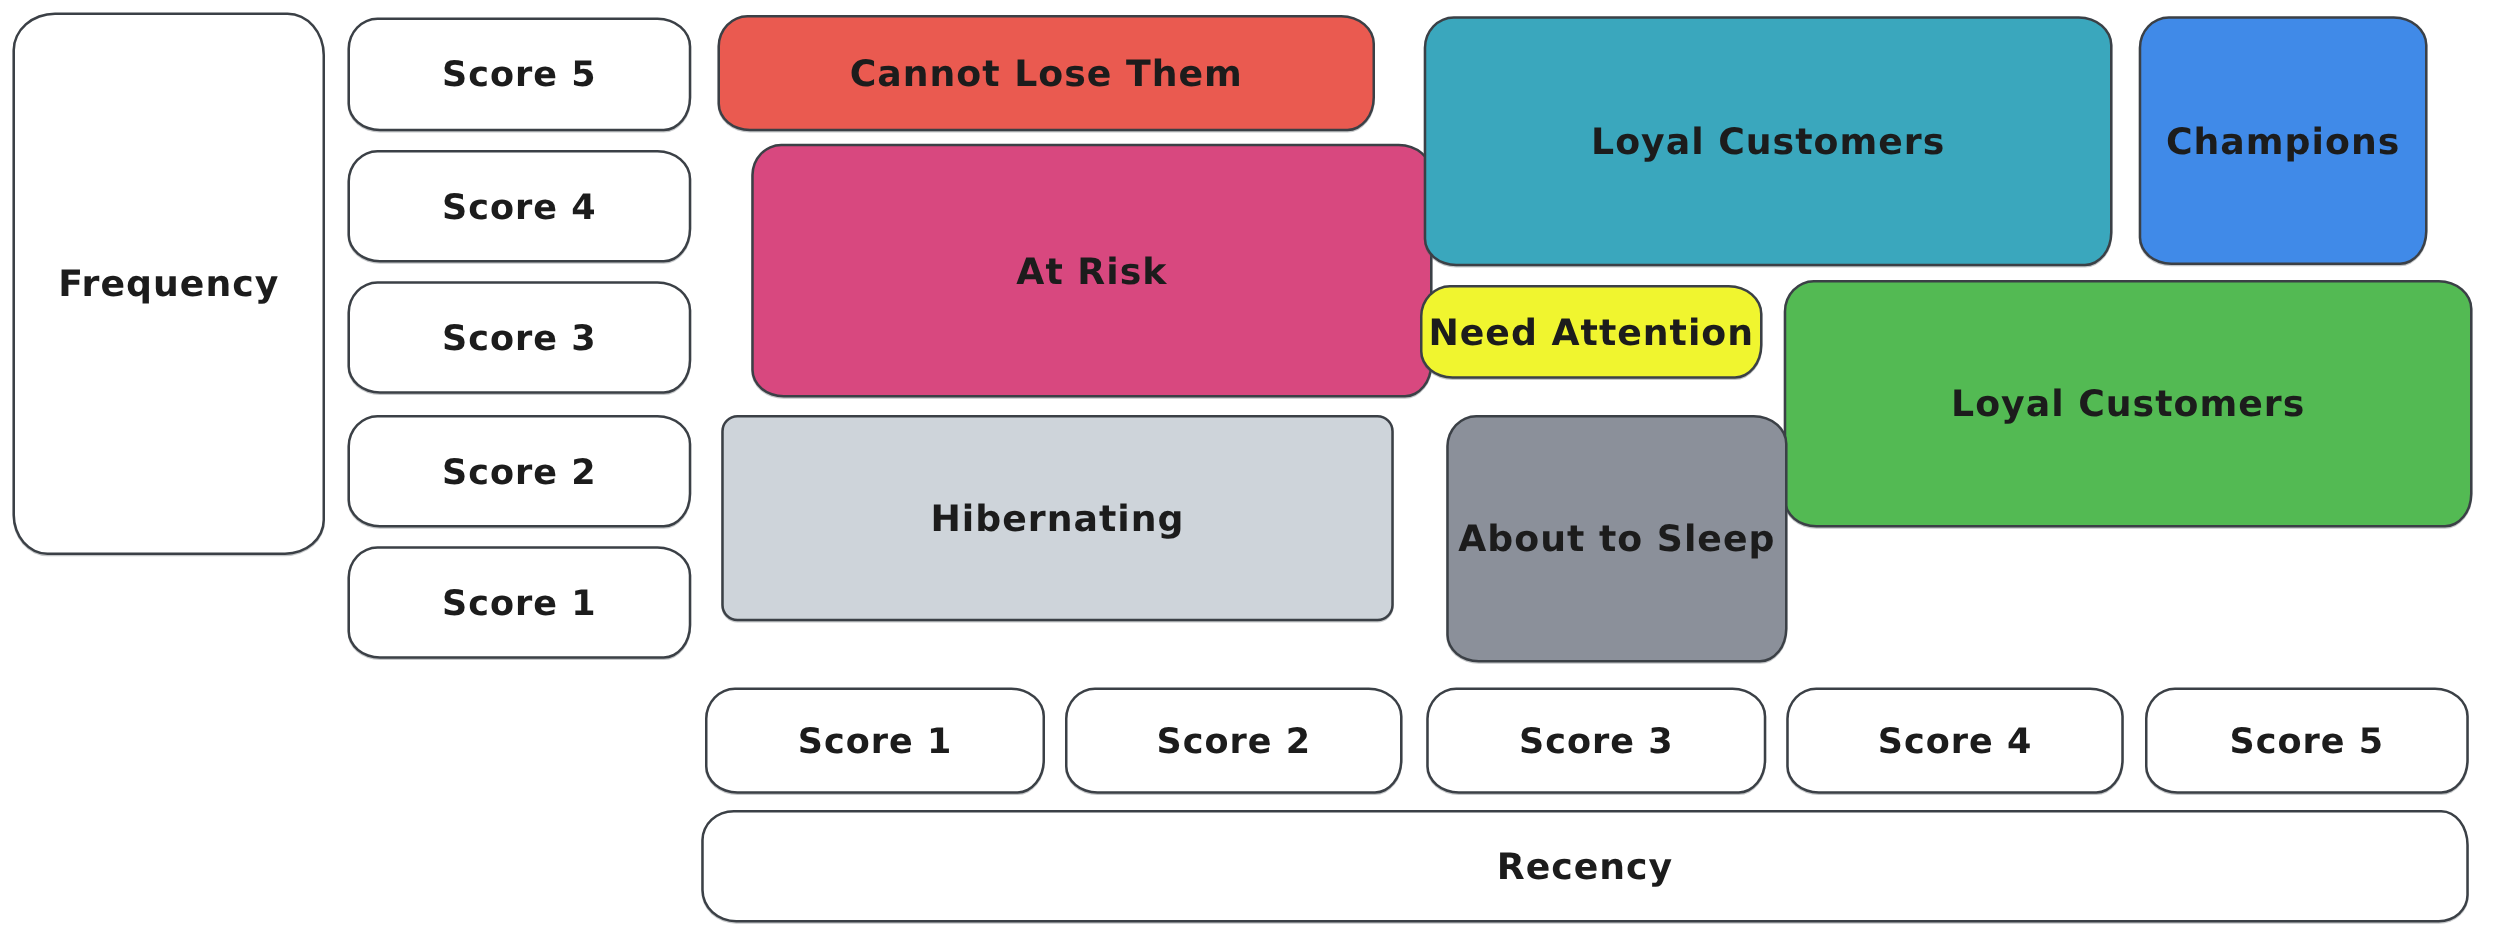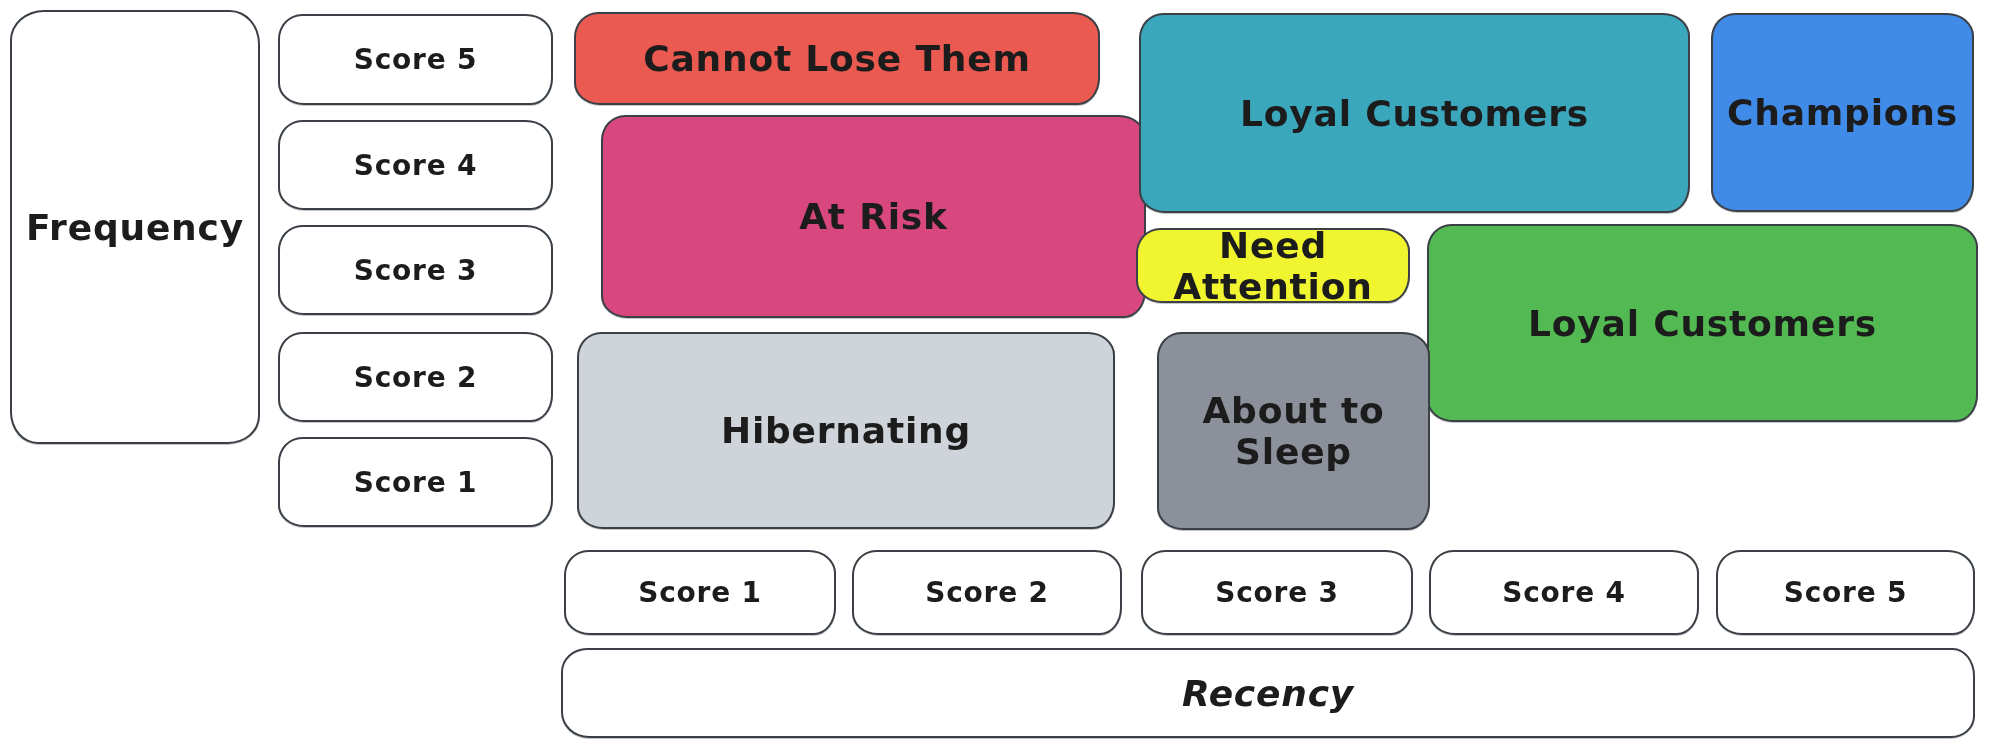--- a/index.html
+++ b/index.html
@@ -12,54 +12,54 @@
     overflow:hidden;
   }
   .box{
     position:absolute;
     box-sizing:border-box;
     border:2px solid #3b4046;
     display:flex;
     align-items:center;
     justify-content:center;
     text-align:center;
-    font-size:36px;
+    font-size:29px;
     font-weight:600;
     letter-spacing:0.8px;
     color:#1c1c1c;
     background:#ffffff;
     border-radius:24px 27px 22px 26px / 25px 23px 27px 22px;
     box-shadow:0 1px 0 rgba(90,95,100,.35);
   }
   .small{font-size:28px;text-align:right;}
   
   #axis-frequency{left:10px;top:10px;width:250px;height:434px;border-radius:34px 30px 32px 28px / 30px 34px 28px 32px;}
   #f-score-5{left:278px;top:14px;width:275px;height:91px;}
   #f-score-4{left:278px;top:120px;width:275px;height:90px;}
   #f-score-3{left:278px;top:225px;width:275px;height:90px;}
   #f-score-2{left:278px;top:332px;width:275px;height:90px;}
   #f-score-1{left:278px;top:437px;width:275px;height:90px;}
   
   #seg-cannot-lose{left:574px;top:12px;width:526px;height:93px;}
   #seg-at-risk{left:601px;top:115px;width:545px;height:203px;}
-  #seg-hibernating{left:577px;top:332px;width:538px;height:197px;}
+  #seg-hibernating{left:577px;top:332px;width:538px;height:165px;border-radius:13px;}
   #seg-loyal-teal{left:1139px;top:13px;width:551px;height:200px;}
-  #seg-champions{left:1711px;top:13px;width:263px;height:199px;}
+  #seg-champions{left:1711px;top:13px;width:231px;height:199px;}
   #seg-need-attention{left:1136px;top:228px;width:274px;height:75px;}
   #seg-loyal-green{left:1427px;top:224px;width:551px;height:198px;}
   #seg-about-sleep{left:1137px;top:332px;width:273px;height:198px;}
   #seg-promising{left:1425px;top:440px;width:272px;height:88px;}
   #seg-new-customers{left:1714px;top:440px;width:264px;height:88px;}
   
   #r-score-1{left:564px;top:550px;width:272px;height:85px;}
   #r-score-2{left:852px;top:550px;width:270px;height:85px;}
   #r-score-3{left:1141px;top:550px;width:272px;height:85px;}
   #r-score-4{left:1429px;top:550px;width:270px;height:85px;}
   #r-score-5{left:1716px;top:550px;width:259px;height:85px;}
-  #axis-recency{left:561px;top:648px;width:1414px;height:90px;border-radius:26px 22px 24px 28px / 24px 28px 22px 26px;font-style:italic;}
+  #axis-recency{left:561px;top:648px;width:1414px;height:90px;border-radius:26px 22px 24px 28px / 24px 28px 22px 26px;}
 </style>
 </head>
 <body>
 
 <div id="canvas">
 
   <div class="box" id="axis-frequency">Frequency</div>
 
   <div class="box small" id="f-score-5">Score 5</div>
   <div class="box small" id="f-score-4">Score 4</div>

